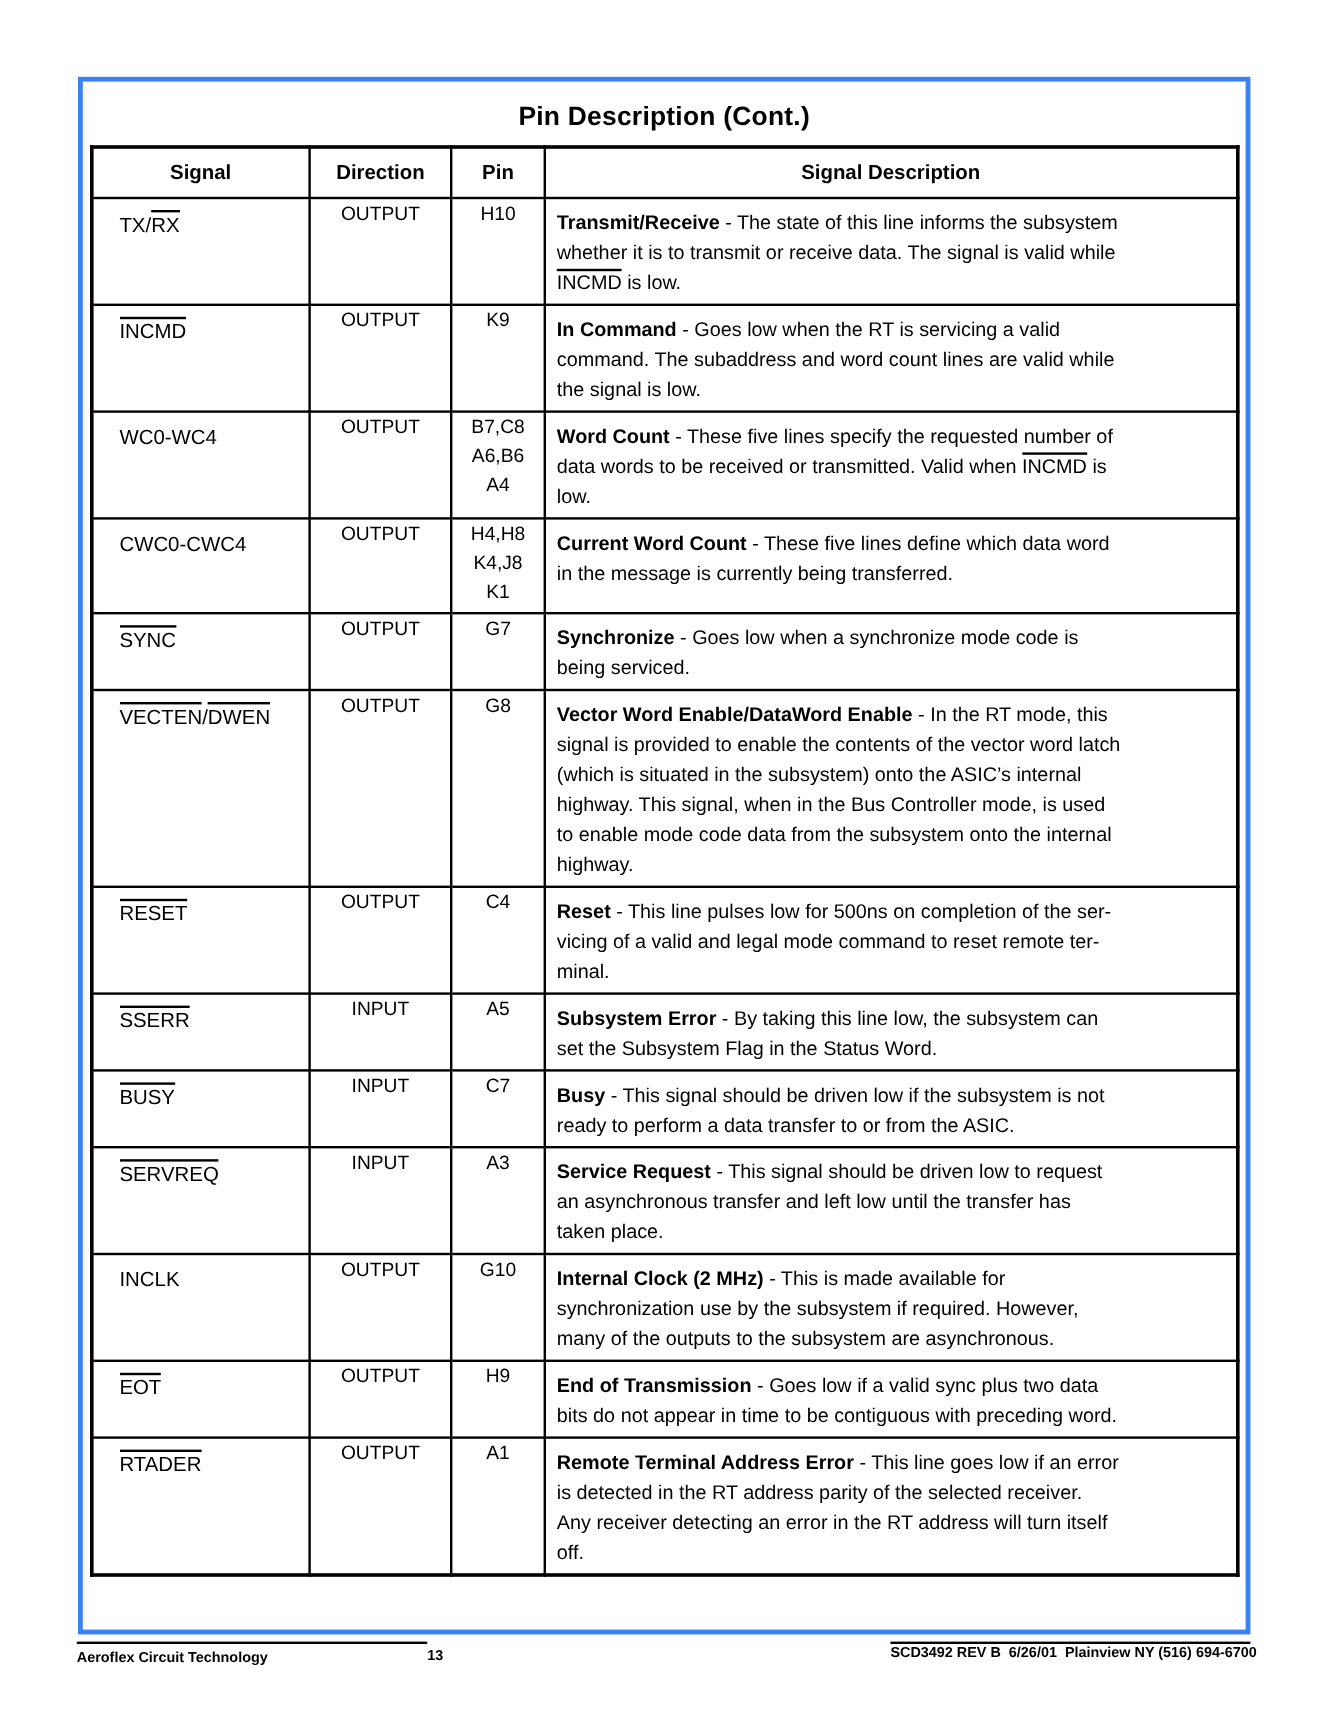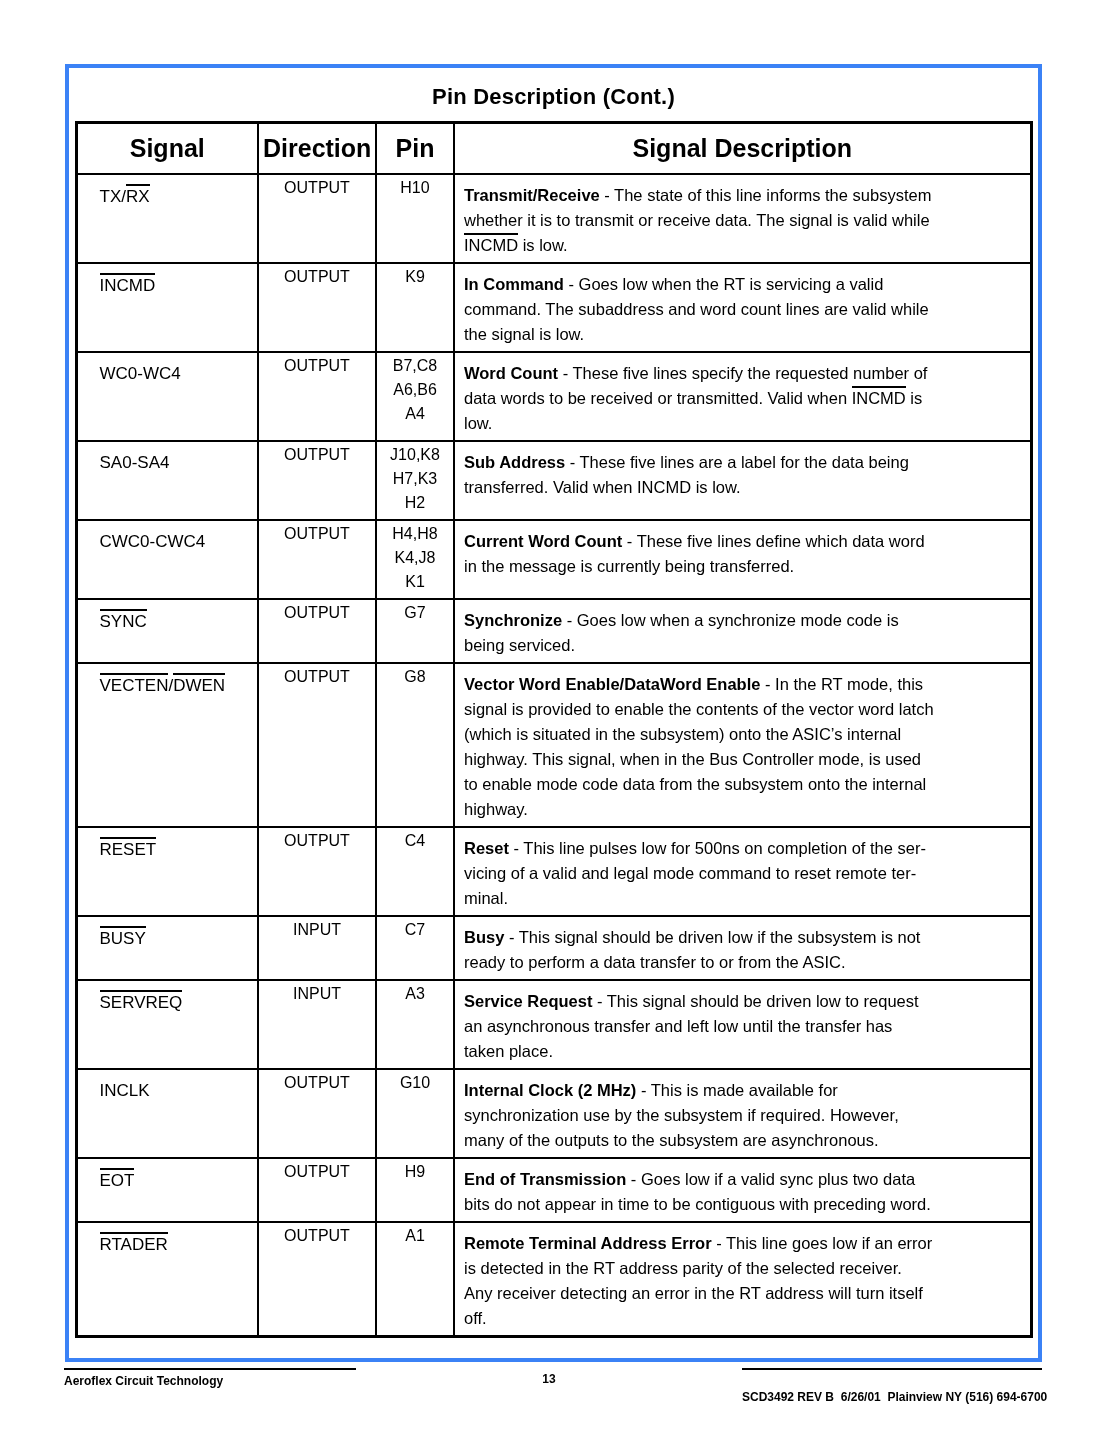--- a/index.html
+++ b/index.html
@@ -29,21 +29,21 @@
   }
   table.pin-table {
     border-collapse: collapse;
     table-layout: fixed;
     width: 958px;
     margin: 0 auto;
     border: 3px solid #000;
   }
   th, td { border: 2px solid #000; }
   th {
-    font-size: 25px;
+    font-size: 17px;
     font-weight: bold;
     padding: 10px 4px;
     text-align: center;
   }
   td { vertical-align: top; }
   td.sig {
     font-size: 17px;
     line-height: 24px;
     padding: 9px 4px 4px 22px;
   }
@@ -76,27 +76,27 @@
     font-weight: bold;
   }
   .f-left {
     width: 292px;
     border-top: 2px solid #000;
     padding-top: 4px;
     text-align: left;
   }
   .f-center {
     flex: 1;
-    text-align: center;
+    text-align: left;
     padding-top: 4px;
   }
   .f-right {
     width: 300px;
     border-top: 2px solid #000;
-    padding-top: 20px;
+    padding-top: 0;
     text-align: right;
     white-space: pre;
   }
 </style>
 </head>
 <body>
 
 <div class="page">
   <div class="frame">
     <div class="title">Pin Description (Cont.)</div>
@@ -142,31 +142,20 @@
             <td class="pin">
               <div>B7,C8</div>
               <div>A6,B6</div>
               <div>A4</div>
             </td>
             <td class="desc"><b>Word Count</b><span> - These five lines specify the requested number of
 data words to be received or transmitted. Valid when </span><span class="ov">INCMD</span><span> is
 low.</span></td>
           </tr>
           <tr>
-            <td class="sig"><span>SA0-SA4</span></td>
-            <td class="dir">OUTPUT</td>
-            <td class="pin">
-              <div>J10,K8</div>
-              <div>H7,K3</div>
-              <div>H2</div>
-            </td>
-            <td class="desc"><b>Sub Address</b><span> - These five lines are a label for the data being
-transferred. Valid when INCMD is low.</span></td>
-          </tr>
-          <tr>
             <td class="sig"><span>CWC0-CWC4</span></td>
             <td class="dir">OUTPUT</td>
             <td class="pin">
               <div>H4,H8</div>
               <div>K4,J8</div>
               <div>K1</div>
             </td>
             <td class="desc"><b>Current Word Count</b><span> - These five lines define which data word
 in the message is currently being transferred.</span></td>
           </tr>
@@ -194,20 +183,29 @@
           </tr>
           <tr>
             <td class="sig"><span class="ov">RESET</span></td>
             <td class="dir">OUTPUT</td>
             <td class="pin">
               <div>C4</div>
             </td>
             <td class="desc"><b>Reset</b><span> - This line pulses low for 500ns on completion of the ser-
 vicing of a valid and legal mode command to reset remote ter-
 minal.</span></td>
+          </tr>
+          <tr>
+            <td class="sig"><span class="ov">SSERR</span></td>
+            <td class="dir">INPUT</td>
+            <td class="pin">
+              <div>A5</div>
+            </td>
+            <td class="desc"><b>Subsystem Error</b><span> - By taking this line low, the subsystem can
+set the Subsystem Flag in the Status Word.</span></td>
           </tr>
           <tr>
             <td class="sig"><span class="ov">BUSY</span></td>
             <td class="dir">INPUT</td>
             <td class="pin">
               <div>C7</div>
             </td>
             <td class="desc"><b>Busy</b><span> - This signal should be driven low if the subsystem is not
 ready to perform a data transfer to or from the ASIC.</span></td>
           </tr>

